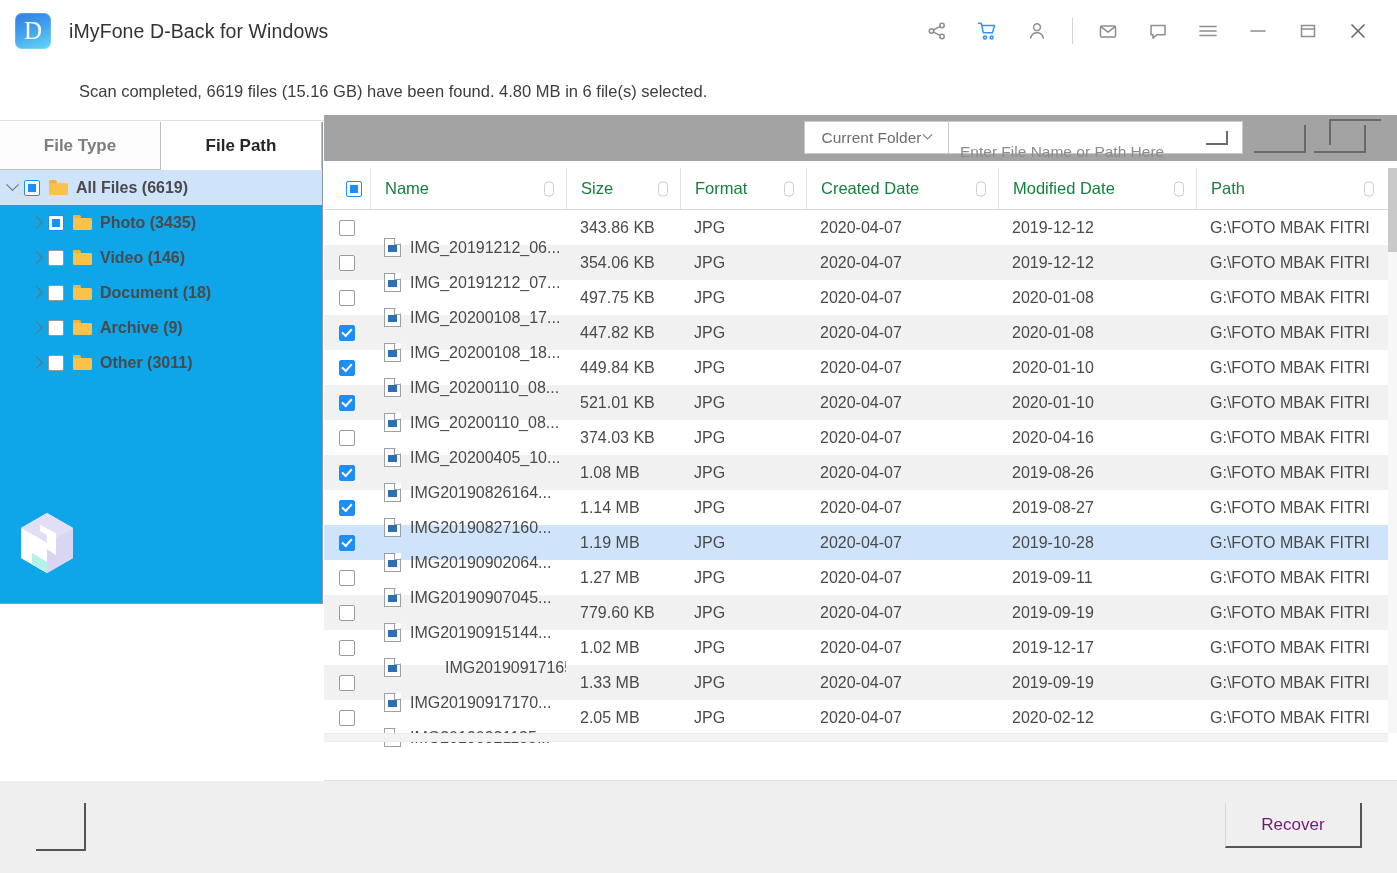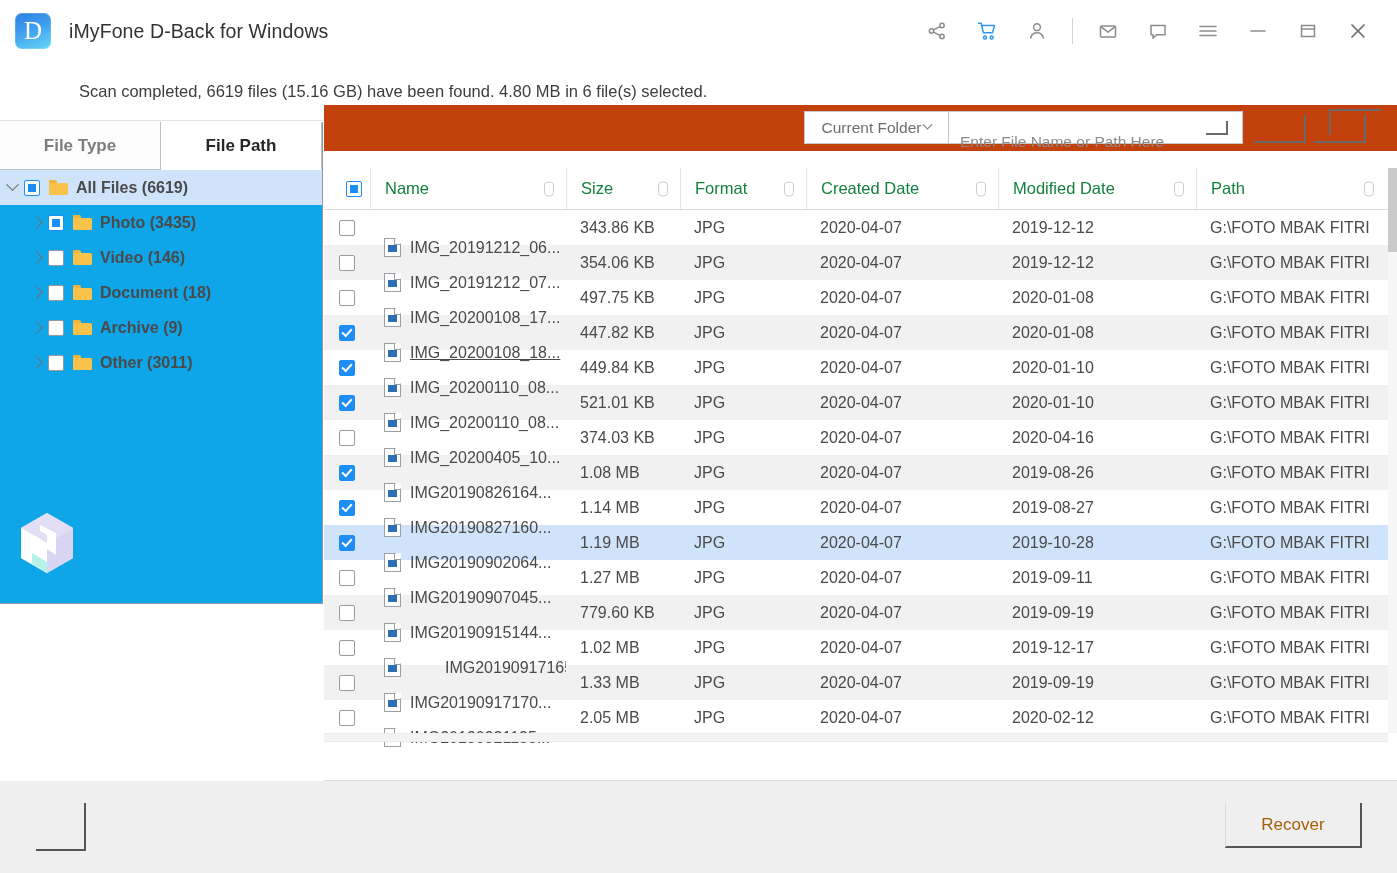--- a/index.html
+++ b/index.html
@@ -130,22 +130,22 @@
   .tree-label { white-space: nowrap; }
   .indent-1 { padding-left: 24px; }
 
   .watermark {
     position: absolute; left: 18px; bottom: 28px;
     width: 58px; height: 64px;
   }
 
   
   .toolbar {
-    position: absolute; left: 324px; top: 105px; width: 1073px; height: 46px;
-    background: #c2410c;
+    position: absolute; left: 324px; top: 115px; width: 1073px; height: 46px;
+    background: #a3a3a3;
   }
   .folder-select {
     position: absolute; left: 480px; top: 6px; height: 33px; width: 145px;
     border: 1px solid #c8c8c8; background: #fff;
     display: flex; align-items: center; justify-content: center; gap: 3px;
     font-size: 15.5px; color: #6e6e6e; cursor: pointer;
   }
   .caret-dn { width: 7px; height: 7px; border: solid #6e6e6e; border-width: 0 1.6px 1.6px 0;
               transform: rotate(45deg) translate(-2px,-2px); display:inline-block; }
   .search-wrap {
@@ -255,21 +255,21 @@
     position: absolute; left: 36px; top: 22px; width: 50px; height: 48px;
     border-right: 2px solid #555; border-bottom: 2px solid #555;
   }
   .recover-btn {
     position: absolute; right: 35px; top: 22px; width: 137px; height: 45px;
     background: #efefef;
     border-left: 1px solid #d8d8d8;
     border-right: 2px solid #555;
     border-bottom: 2px solid #555;
     display: flex; align-items: center; justify-content: center;
-    font-size: 17px; color: #a16207; cursor: pointer;
+    font-size: 17px; color: #701a75; cursor: pointer;
   }
 </style>
 </head>
 <body>
 
 <div id="app">
 
   <div class="titlebar">
     <div class="app-logo">D</div>
     <div class="app-title">iMyFone D-Back for Windows</div>
@@ -492,21 +492,21 @@
           <div class="cell" style="width: 114px;">497.75 KB</div>
           <div class="cell" style="width: 126px;">JPG</div>
           <div class="cell" style="width: 192px;">2020-04-07</div>
           <div class="cell" style="width: 198px;">2020-01-08</div>
           <div class="cell" style="width: 190px;">G:\FOTO MBAK FITRI</div>
         </div>
         <div class="row alt">
           <div class="cell cell-check">
             <span class="cbox checked"></span>
           </div>
-          <div class="cell namecell" style="width: 196px; text-decoration: underline;">
+          <div class="cell namecell" style="width: 196px;">
             <span class="file-ico"></span>
             <span>IMG_20200108_18...</span>
           </div>
           <div class="cell" style="width: 114px;">447.82 KB</div>
           <div class="cell" style="width: 126px;">JPG</div>
           <div class="cell" style="width: 192px;">2020-04-07</div>
           <div class="cell" style="width: 198px;">2020-01-08</div>
           <div class="cell" style="width: 190px;">G:\FOTO MBAK FITRI</div>
         </div>
         <div class="row">

